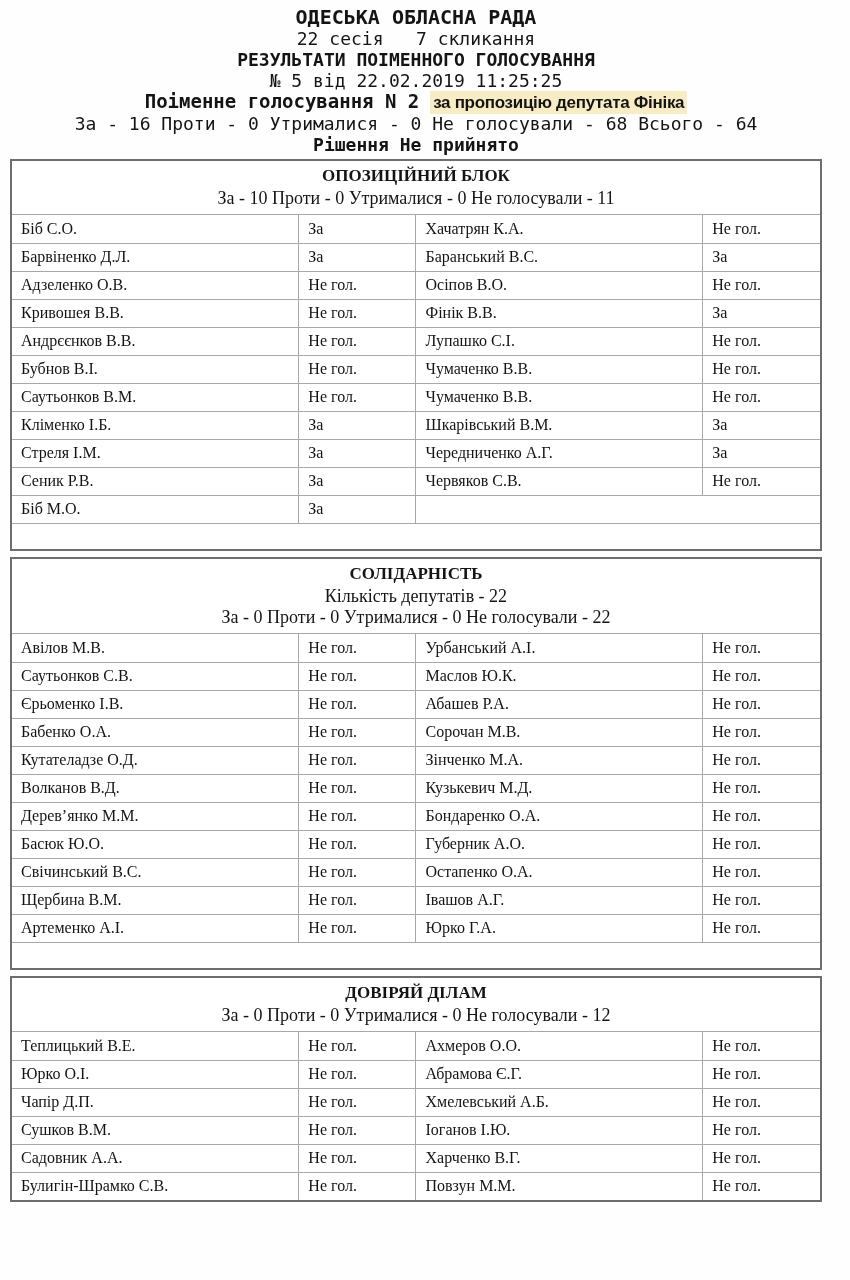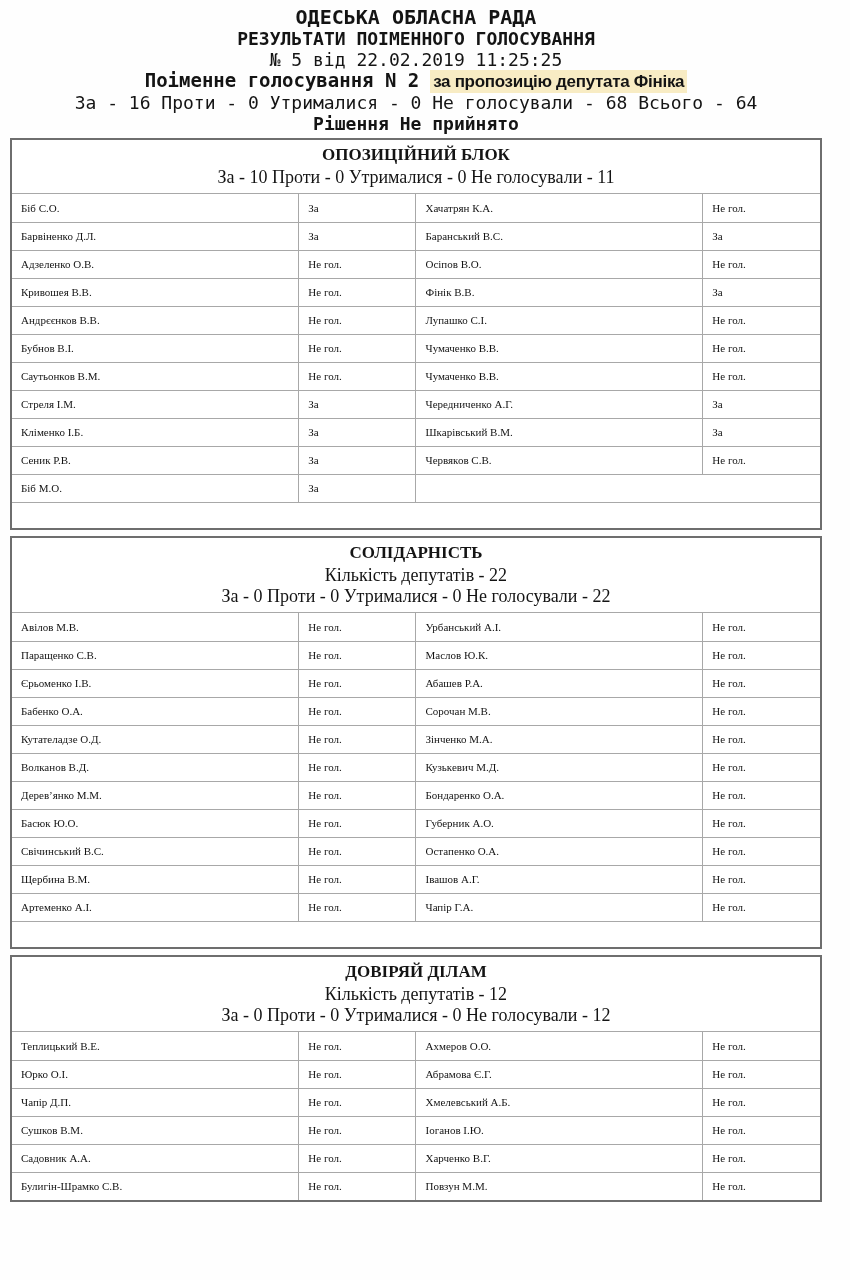--- a/index.html
+++ b/index.html
@@ -53,21 +53,21 @@
     padding: 3px 0 5px 0;
   }
   .faction-title { font-size: 17px; font-weight: bold; line-height: 24px; }
   .faction-sub   { font-size: 18px; line-height: 21px; }
 
   table.votes {
     width: 100%;
     border-collapse: collapse;
     table-layout: fixed;
     font-family: "Liberation Serif", serif;
-    font-size: 11px;
+    font-size: 16px;
   }
   col.c-name { width: 35.5%; }
   col.c-vote { width: 14.5%; }
   table.votes td {
     border: 1px solid var(--border-inner);
     height: 28px;
     padding: 0 6px 0 9px;
     vertical-align: middle;
     white-space: nowrap;
     overflow: hidden;
@@ -81,20 +81,21 @@
     border-left: none; border-right: none; border-bottom: none;
   }
 </style>
 </head>
 <body>
 
 <div class="page">
 
   <header class="doc-header">
     <div class="bold big">ОДЕСЬКА ОБЛАСНА РАДА</div>
+    <div>22 сесія&nbsp;&nbsp;&nbsp;7 скликання</div>
     <div class="bold">РЕЗУЛЬТАТИ ПОІМЕННОГО ГОЛОСУВАННЯ</div>
     <div>№ 5 від 22.02.2019 11:25:25</div>
     <div><span class="vote-title-part">Поіменне голосування N 2</span> <mark class="hl">за пропозицію депутата Фініка</mark></div>
     <div>За - 16 Проти - 0 Утрималися - 0 Не голосували - 68 Всього - 64</div>
     <div class="bold">Рішення Не прийнято</div>
   </header>
 
   <section class="faction">
     <div class="faction-head">
       <div class="faction-title">ОПОЗИЦІЙНИЙ БЛОК</div>
@@ -144,29 +145,29 @@
             <td class="cell-name">Чумаченко В.В.</td>
             <td class="cell-vote">Не гол.</td>
           </tr>
           <tr>
             <td class="cell-name">Саутьонков В.М.</td>
             <td class="cell-vote">Не гол.</td>
             <td class="cell-name">Чумаченко В.В.</td>
             <td class="cell-vote">Не гол.</td>
           </tr>
           <tr>
+            <td class="cell-name">Кліменко І.Б.</td>
+            <td class="cell-vote">За</td>
+            <td class="cell-name">Шкарівський В.М.</td>
+            <td class="cell-vote">За</td>
+          </tr>
+          <tr>
             <td class="cell-name">Стреля І.М.</td>
             <td class="cell-vote">За</td>
             <td class="cell-name">Чередниченко А.Г.</td>
-            <td class="cell-vote">За</td>
-          </tr>
-          <tr>
-            <td class="cell-name">Кліменко І.Б.</td>
-            <td class="cell-vote">За</td>
-            <td class="cell-name">Шкарівський В.М.</td>
             <td class="cell-vote">За</td>
           </tr>
           <tr>
             <td class="cell-name">Сеник Р.В.</td>
             <td class="cell-vote">За</td>
             <td class="cell-name">Червяков С.В.</td>
             <td class="cell-vote">Не гол.</td>
           </tr>
           <tr>
             <td class="cell-name">Біб М.О.</td>
@@ -194,21 +195,21 @@
           <col class="c-vote">
         </colgroup>
       <tbody>
           <tr>
             <td class="cell-name">Авілов М.В.</td>
             <td class="cell-vote">Не гол.</td>
             <td class="cell-name">Урбанський А.І.</td>
             <td class="cell-vote">Не гол.</td>
           </tr>
           <tr>
-            <td class="cell-name">Паращенко С.В.</td>
+            <td class="cell-name">Саутьонков С.В.</td>
             <td class="cell-vote">Не гол.</td>
             <td class="cell-name">Маслов Ю.К.</td>
             <td class="cell-vote">Не гол.</td>
           </tr>
           <tr>
             <td class="cell-name">Єрьоменко І.В.</td>
             <td class="cell-vote">Не гол.</td>
             <td class="cell-name">Абашев Р.А.</td>
             <td class="cell-vote">Не гол.</td>
           </tr>
@@ -250,34 +251,33 @@
           </tr>
           <tr>
             <td class="cell-name">Щербина В.М.</td>
             <td class="cell-vote">Не гол.</td>
             <td class="cell-name">Івашов А.Г.</td>
             <td class="cell-vote">Не гол.</td>
           </tr>
           <tr>
             <td class="cell-name">Артеменко А.І.</td>
             <td class="cell-vote">Не гол.</td>
-            <td class="cell-name">Чапір Г.А.</td>
+            <td class="cell-name">Юрко Г.А.</td>
             <td class="cell-vote">Не гол.</td>
           </tr>
           <tr class="empty-row">
             <td colspan="4"></td>
           </tr>
         </tbody>
     </table>
   </section>
 
   <section class="faction">
     <div class="faction-head">
       <div class="faction-title">ДОВІРЯЙ ДІЛАМ</div>
-      <div class="faction-sub">Кількість депутатів - 12</div>
       <div class="faction-sub">За - 0 Проти - 0 Утрималися - 0 Не голосували - 12</div>
     </div>
     <table class="votes">
       <colgroup>
           <col class="c-name">
           <col class="c-vote">
           <col class="c-name">
           <col class="c-vote">
         </colgroup>
       <tbody>

